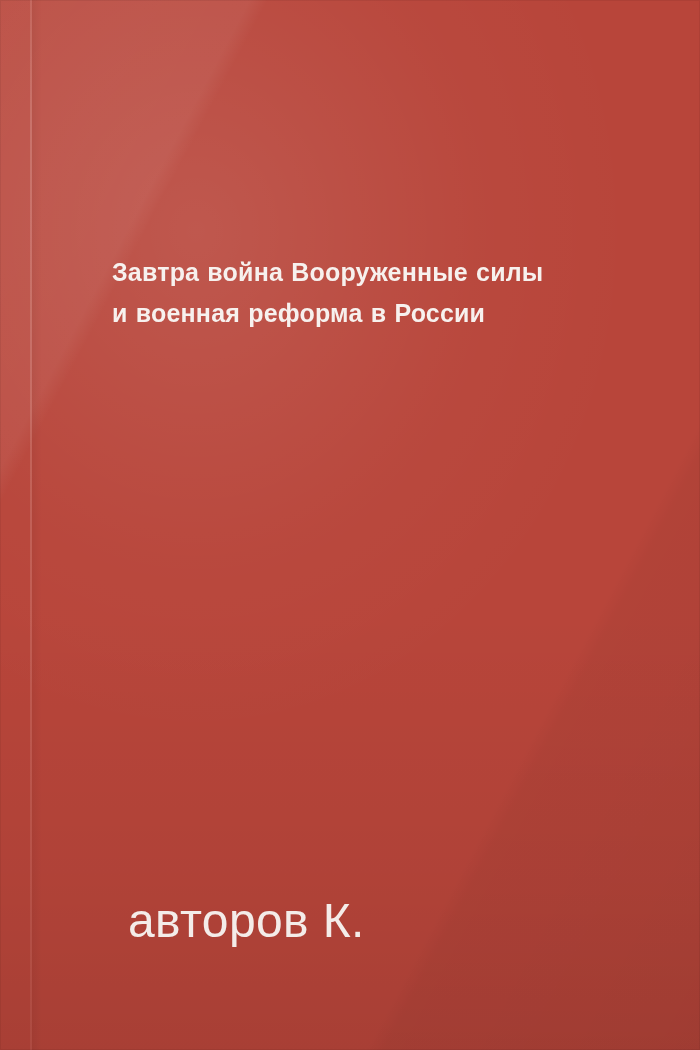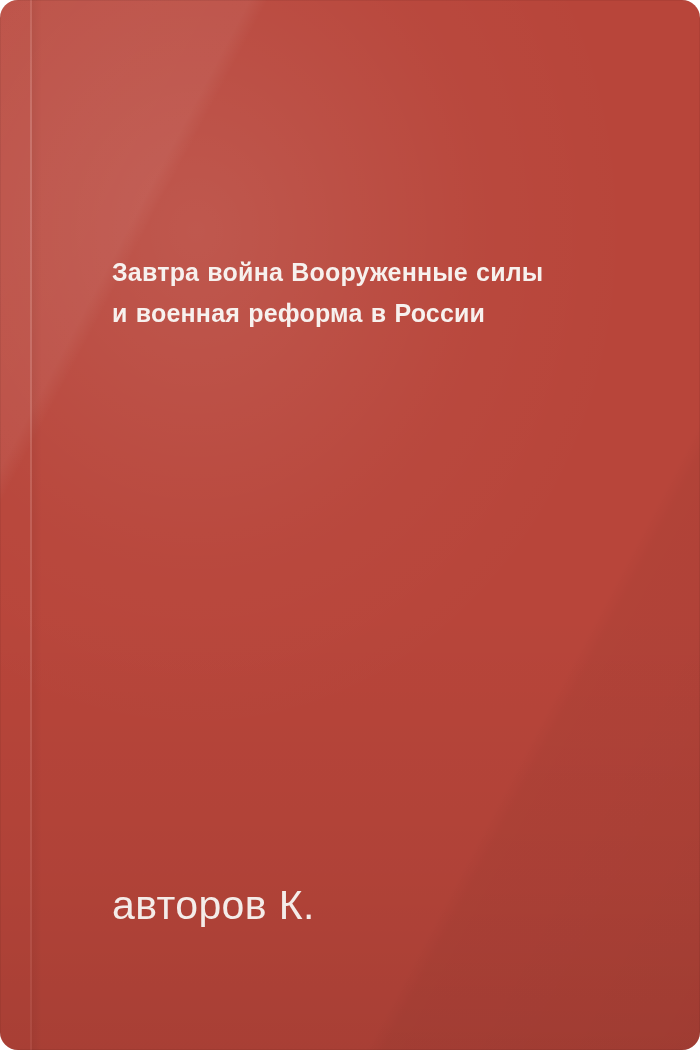--- a/index.html
+++ b/index.html
@@ -13,21 +13,20 @@
     font-family: "Liberation Sans", sans-serif;
     overflow: hidden;
   }
 
   .book-cover {
     position: relative;
     width: 700px;
     height: 1050px;
     background: #b8453a;
     overflow: hidden;
-    border-radius: 18px;
   }
 
   
   .sheen-a {
     position: absolute;
     left: -10%;
     top: -30%;
     width: 140%;
     height: 160%;
     background: linear-gradient(118deg,
@@ -110,23 +109,23 @@
     line-height: 41px;
     letter-spacing: 0.2px;
     word-spacing: 1px;
   }
 
   .author {
     position: absolute;
     left: 112px;
     top: 880px;
     width: 520px;
-    margin: 0;
+    margin: 16px;
     color: #f4ece9;
-    font-size: 41px;
+    font-size: 48px;
     font-weight: normal;
     line-height: 50px;
     letter-spacing: 0.4px;
   }
 </style>
 </head>
 <body>
 
 <div class="book-cover">
   <div class="sheen-a"></div>

